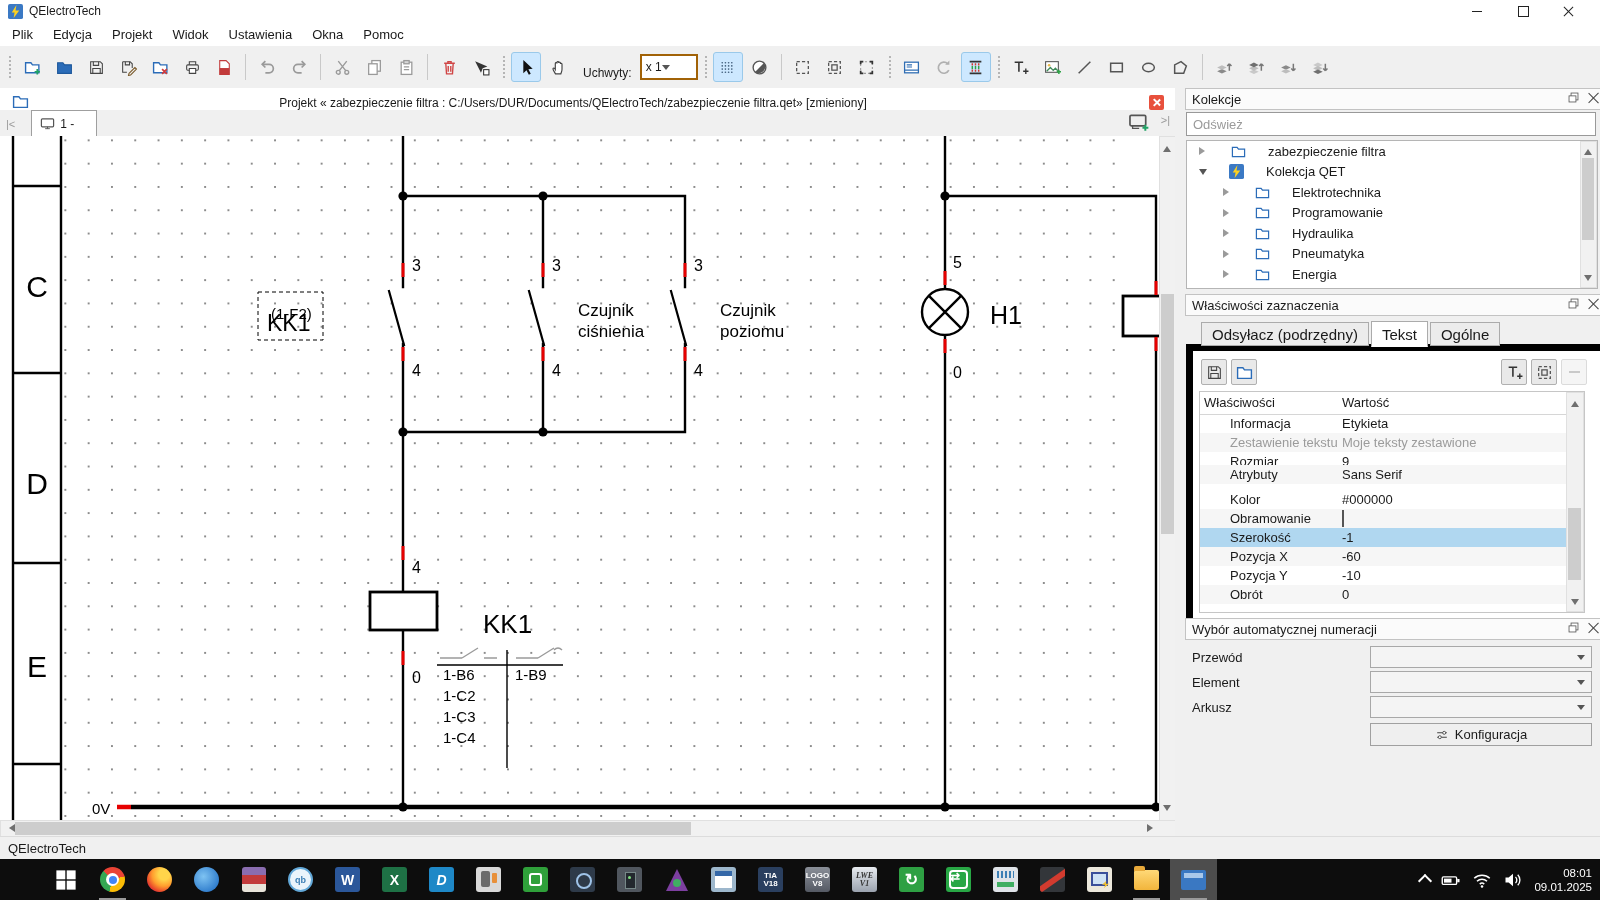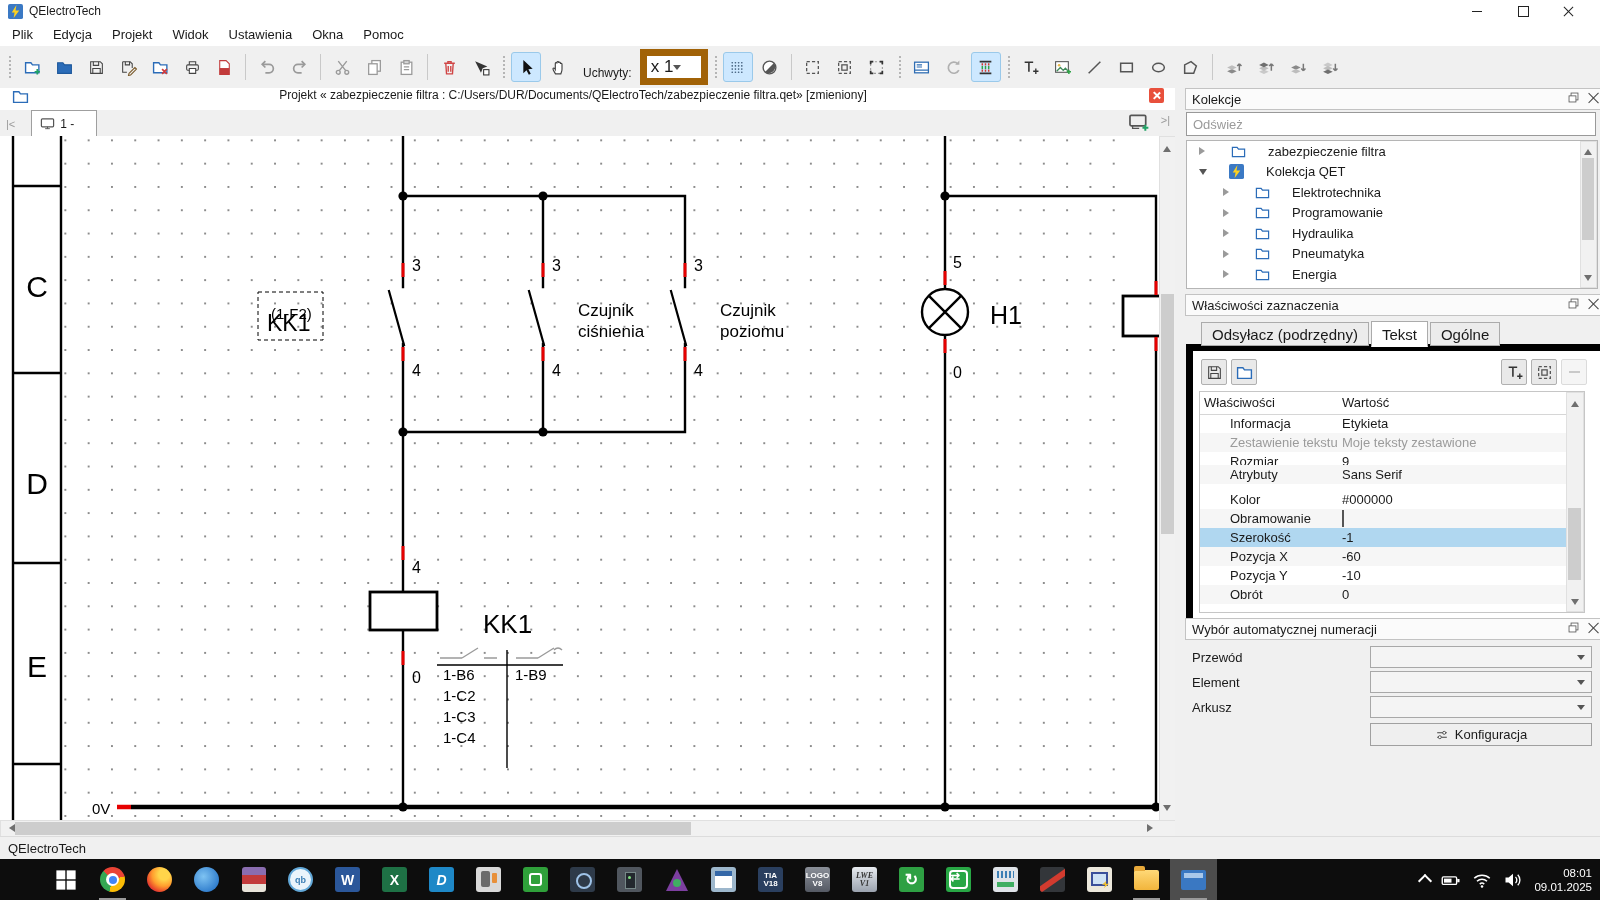--- a/index.html
+++ b/index.html
@@ -27,26 +27,26 @@
 
   
   #toolbar{left:0;top:46px;width:1600px;height:42px;background:#f0f0f0;border-bottom:1px solid #d6d6d6;
            display:flex;align-items:center;padding-left:4px;gap:2px}
   .tbtn{width:28px;height:28px;border-radius:3px;display:flex;align-items:center;justify-content:center;border:1px solid transparent;flex:none}
   .tbtn.on{background:#cde8ff;border-color:#9ac9ea}
   .vsep{width:1px;height:26px;background:#c9c9c9;margin:0 4px;flex:none}
   .hndl{width:5px;height:26px;margin:0 3px;flex:none;
         background-image:radial-gradient(#b5b5b5 1px,transparent 1.1px);background-size:4px 4px;background-position:1px 1px}
   .tlabel{font-size:12px;margin:12px 6px 0 8px}
-  .combo{width:46px;height:22px;background:#fff;border:7px solid #a16207;display:flex;align-items:center;
-         padding:0 4px;font-size:17px}
+  .combo{width:46px;height:22px;background:#fff;border:2px solid #a16207;display:flex;align-items:center;
+         padding:0 4px;font-size:12px}
   .tri-d{width:0;height:0;border:4px solid transparent;border-top:5px solid #555;margin-top:4px}
 
   
-  #projectbar{left:0;top:88px;width:1176px;height:22px;background:#fff;border-bottom:1px solid #e2e2e2;display:flex;align-items:flex-start}
+  #projectbar{left:0;top:88px;width:1176px;height:22px;background:#fff;border-bottom:1px solid #e2e2e2;display:flex;align-items:flex-end}
   #projectbar .title{position:absolute;left:0;right:30px;text-align:center;font-size:12px}
   .projclose{position:absolute;right:12px;width:15px;height:15px;background:#e8503c;border-radius:2px;
              display:flex;align-items:center;justify-content:center}
   .projclose::before{content:'';position:absolute;width:1.5px;height:9px;background:#fff;transform:rotate(45deg)}
   .projclose::after{content:'';position:absolute;width:1.5px;height:9px;background:#fff;transform:rotate(-45deg)}
   #sheetbar{left:0;top:110px;width:1176px;height:26px;background:#f0f0f0;border-bottom:1px solid #9f9f9f;display:flex;align-items:flex-end}
   .navg{color:#9a9a9a;font-size:11px;padding:0 4px 6px 6px}
   .sheettab{height:25px;background:#fff;border:1px solid #9f9f9f;border-bottom:none;display:flex;align-items:center;
             gap:5px;padding:0 22px 0 8px;font-size:12px;margin-left:12px}
 

